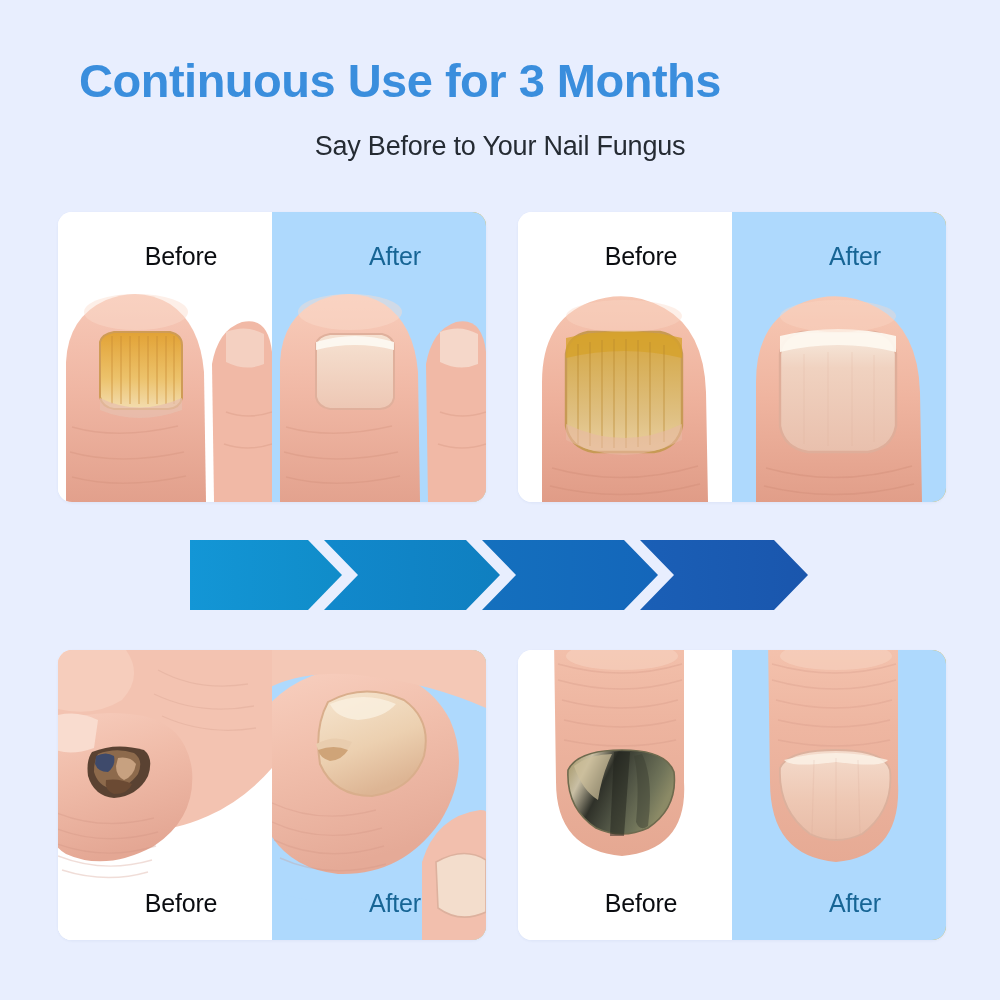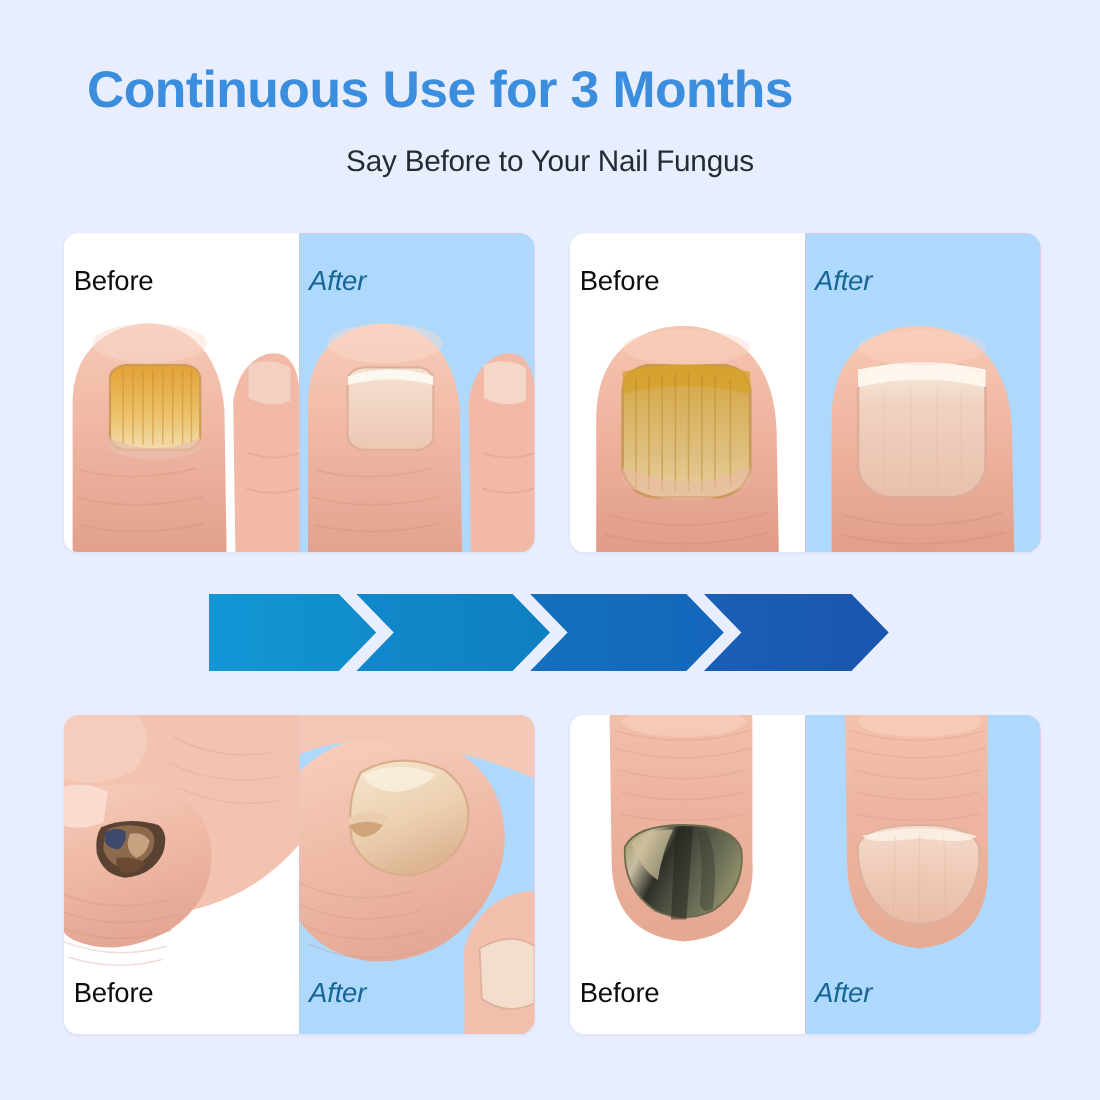--- a/index.html
+++ b/index.html
@@ -39,25 +39,25 @@
     display:flex;
     box-shadow:0 1px 3px rgba(40,70,130,.06);
   }
   .card.top{top:212px;height:290px;}
   .card.bottom{top:650px;height:290px;}
   .card.left{left:58px;width:428px;}
   .card.right{left:518px;width:428px;}
 
   .pane{position:relative;width:50%;height:100%;overflow:hidden;}
   .pane.before{background:#ffffff;}
-  .pane.after{background:#fca5a5;font-style:italic;}
+  .pane.after{background:#eab308;}
 
   .pane-label{
-    position:absolute;left:9px;width:100%;
-    text-align:left;
+    position:absolute;left:16px;width:100%;
+    text-align:center;
     font-size:25px;
     font-weight:400;
     letter-spacing:-0.2px;
     z-index:5;
   }
   .top .pane-label{top:30px;}
   .bottom .pane-label{bottom:22px;}
   .pane.before .pane-label{color:#0b0d11;}
   .pane.after  .pane-label{color:#176595;}
 

